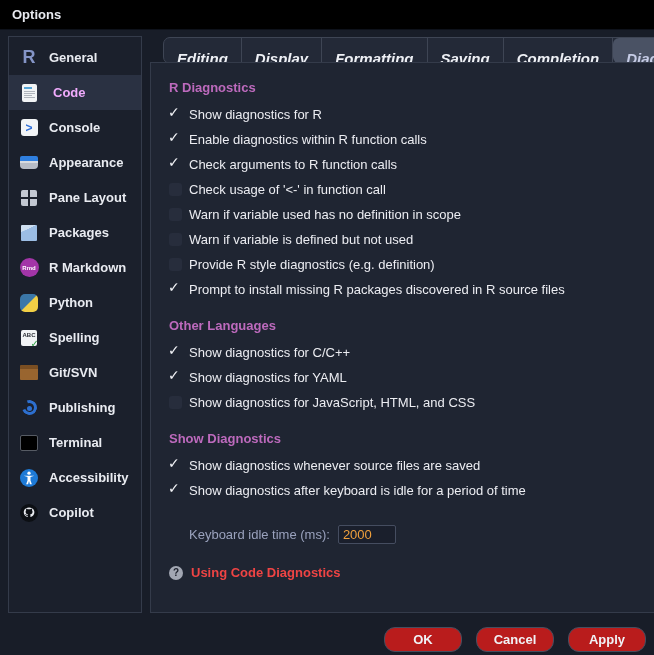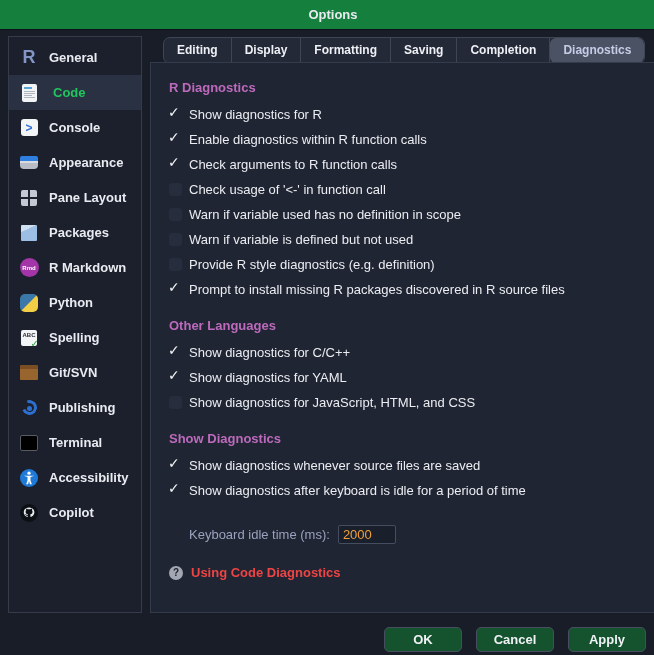--- a/index.html
+++ b/index.html
@@ -1,30 +1,30 @@
 <!DOCTYPE html>
 <html><head>
 <meta charset="utf-8">
 <style>
   html,body{margin:0;padding:0;background:#181d28;}
   body{width:654px;height:655px;overflow:hidden;position:relative;
        font-family:"Liberation Sans","DejaVu Sans",sans-serif;-webkit-font-smoothing:antialiased;}
 
   
-  .titlebar{position:absolute;left:0;top:0;width:654px;height:29px;background:#15803d;
-            border-bottom:1px solid #0e121b;display:flex;align-items:center;justify-content:center;}
+  .titlebar{position:absolute;left:0;top:0;width:654px;height:29px;background:#000000;
+            border-bottom:1px solid #0e121b;display:flex;align-items:center;}
   .titlebar .title{color:#e8eaf0;font-size:13px;font-weight:700;margin-left:12px;}
 
   
   .sidebar{position:absolute;left:8px;top:36px;width:134px;height:577px;background:#1b202c;
            border:1px solid #343b4a;box-sizing:border-box;padding-top:3px;}
   .side-item{height:35px;display:flex;align-items:center;cursor:pointer;}
   .side-item.selected{background:#2a3142;}
   .side-label{color:#e9ebf1;font-size:13px;font-weight:600;margin-left:8px;white-space:nowrap;}
-  .side-item.selected .side-label{color:#22c55e;margin-left:12px;}
+  .side-item.selected .side-label{color:#f0abfc;margin-left:12px;}
   .icon{width:24px;height:22px;margin-left:8px;display:flex;align-items:center;justify-content:center;position:relative;flex:0 0 24px;}
 
   .icon-general::before{content:"R";color:#8494c6;font-size:18px;font-weight:800;}
   .icon-code::before{content:"";width:15px;height:18px;border-radius:2px;background:
       linear-gradient(#58a6d8 0 0) 2px 3px/8px 2px no-repeat,
       linear-gradient(#b0b5bd 0 0) 2px 7px/11px 1px no-repeat,
       linear-gradient(#b0b5bd 0 0) 2px 9px/11px 1px no-repeat,
       linear-gradient(#b0b5bd 0 0) 2px 11px/8px 1px no-repeat,
       linear-gradient(#b0b5bd 0 0) 2px 13px/11px 1px no-repeat,#f2f4f6;}
   .icon-console::before{content:">";width:17px;height:17px;background:#f2f4f6;border-radius:3px;
@@ -56,22 +56,22 @@
   .icon-publishing::before{content:"";width:9px;height:9px;border:3px solid #2d6fd0;border-left-color:transparent;
       border-radius:50%;transform:rotate(25deg);}
   .icon-publishing::after{content:"";width:5px;height:5px;background:#2d6fd0;border-radius:50%;
       position:absolute;left:10px;top:9px;}
   .icon-terminal::before{content:"";width:16px;height:14px;background:#000;border:1px solid #565b64;border-radius:2px;}
   .icon-accessibility svg,.icon-copilot svg{display:block;}
 
   
   .tabs{position:absolute;left:163px;top:37px;height:25px;display:flex;border:1px solid #3e4554;
         border-radius:7px;background:#232937;overflow:hidden;}
-  .tab{padding:0 13px;line-height:25px;font-size:12px;font-weight:700;color:#eef0f5;
-       border-right:1px solid #3e4554;cursor:pointer;white-space:nowrap;}
+  .tab{padding:8px 13px;line-height:25px;font-size:15px;font-weight:700;color:#eef0f5;
+       border-right:1px solid #3e4554;cursor:pointer;white-space:nowrap;font-style:italic;}
   .tab:last-child{border-right:none;}
   .tab.selected{background:#4a5264;color:#c6cce6;border-radius:6px;}
 
   
   .panel{position:absolute;left:150px;top:62px;width:536px;height:551px;background:#1f2532;
          border:1px solid #343b4a;box-sizing:border-box;padding:12px 18px 0 18px;overflow:hidden;}
   .section-title{color:#bd6abd;font-size:13px;font-weight:700;margin:5px 0 7px 0;}
   .section-title.gap{margin-top:16px;}
   .row{height:25px;display:flex;align-items:center;cursor:pointer;}
   .cb{width:13px;height:13px;background:#272d3c;border-radius:3px;margin-right:7px;flex:0 0 13px;}
@@ -85,21 +85,21 @@
   .idle-input{width:48px;height:15px;background:#1a1f2c;border:1px solid #454d60;border-radius:2px;
       color:#f0a03c;font-size:13px;font-weight:500;padding:1px 4px;font-family:"Liberation Sans",sans-serif;}
 
   .help-row{display:flex;align-items:center;margin-top:18px;cursor:pointer;}
   .help-circle{width:14px;height:14px;border-radius:50%;background:#a2a7b3;color:#1c202b;
       font-size:10px;font-weight:800;display:flex;align-items:center;justify-content:center;margin-right:8px;}
   .help-link{color:#ef4444;font-size:13px;font-weight:700;}
 
   
   .footer{position:absolute;right:8px;bottom:3px;display:flex;gap:14px;}
-  .btn{width:76px;height:23px;background:#14532d;border:1px solid #464e5f;border-radius:5px;
+  .btn{width:76px;height:23px;background:#b91c1c;border:1px solid #464e5f;border-radius:11px;
        color:#f0f2f6;font-size:13px;font-weight:700;display:flex;align-items:center;justify-content:center;cursor:pointer;}
 </style>
 </head>
 <body>
 
 <div class="titlebar">
   <span class="title">Options</span>
 </div>
 
 <div class="sidebar">

